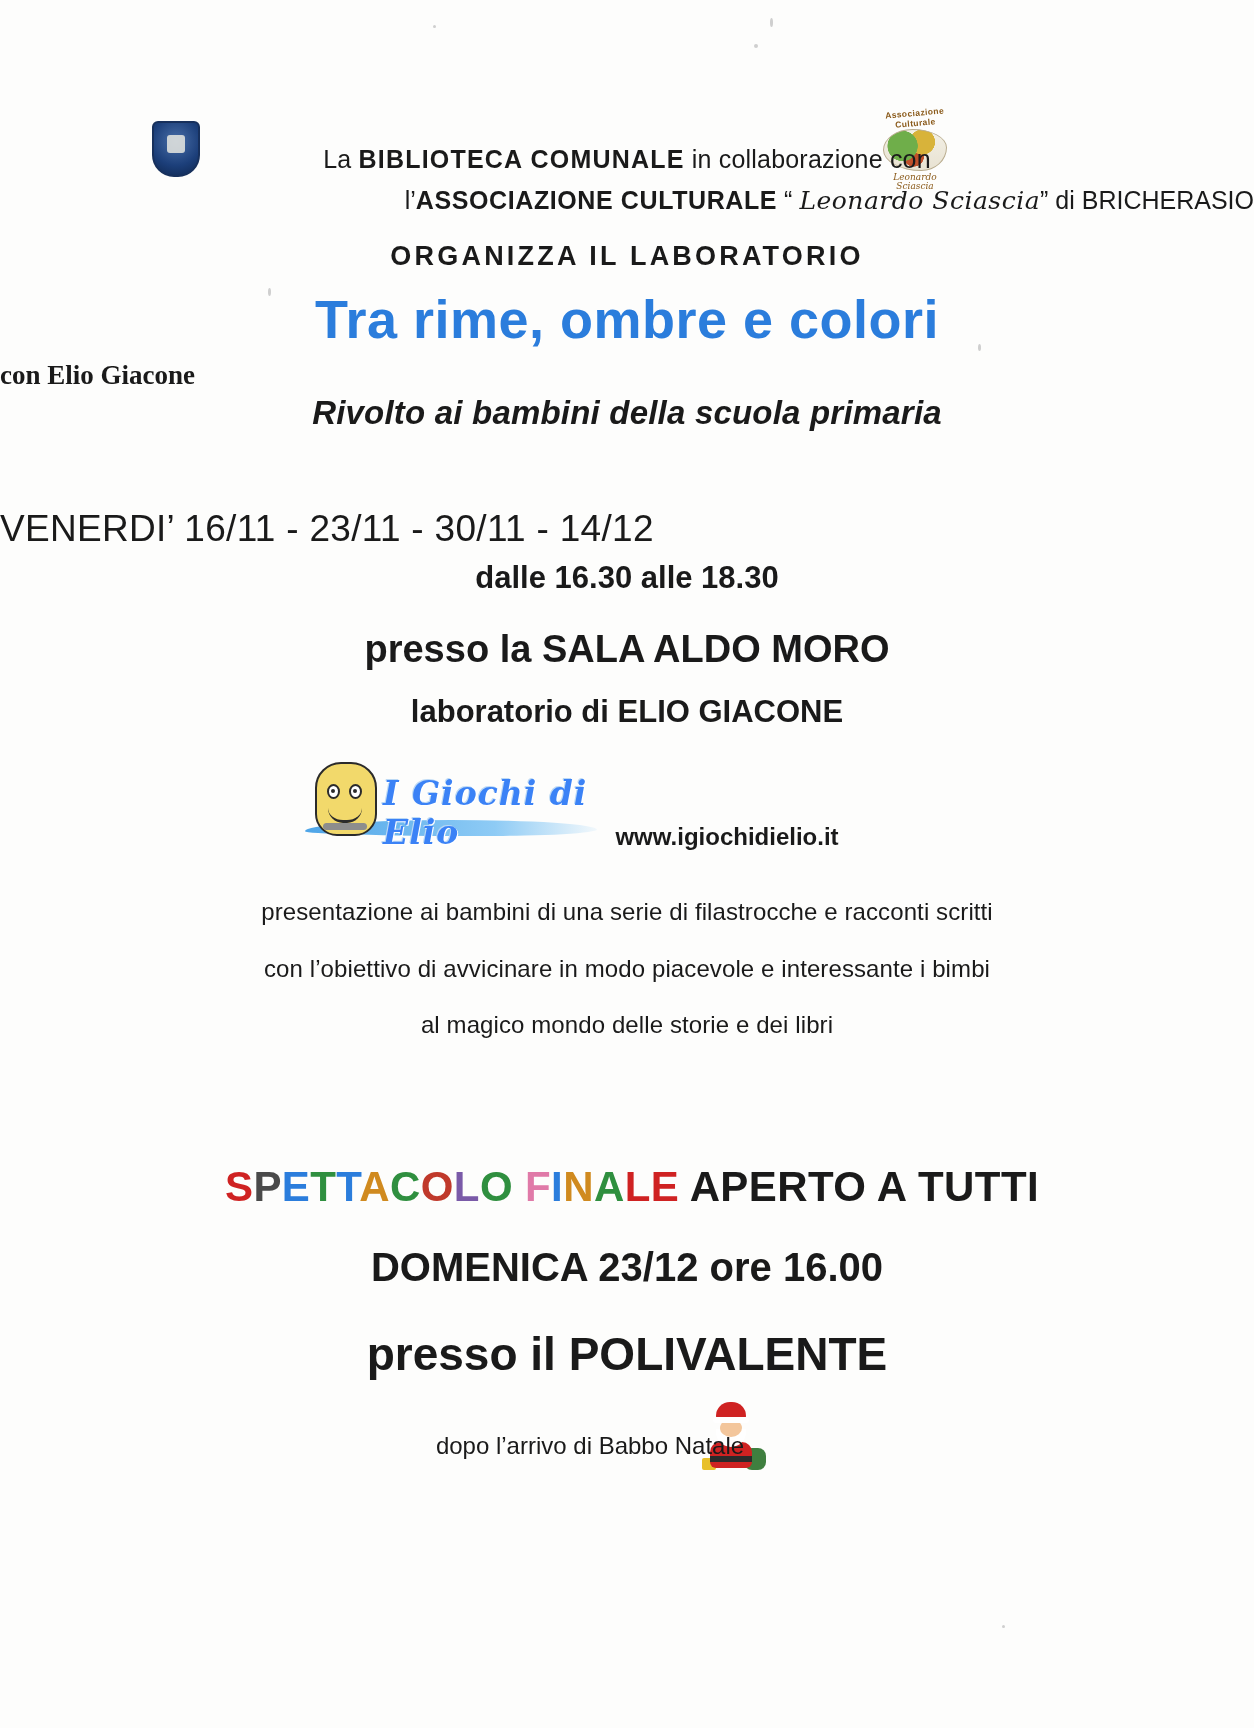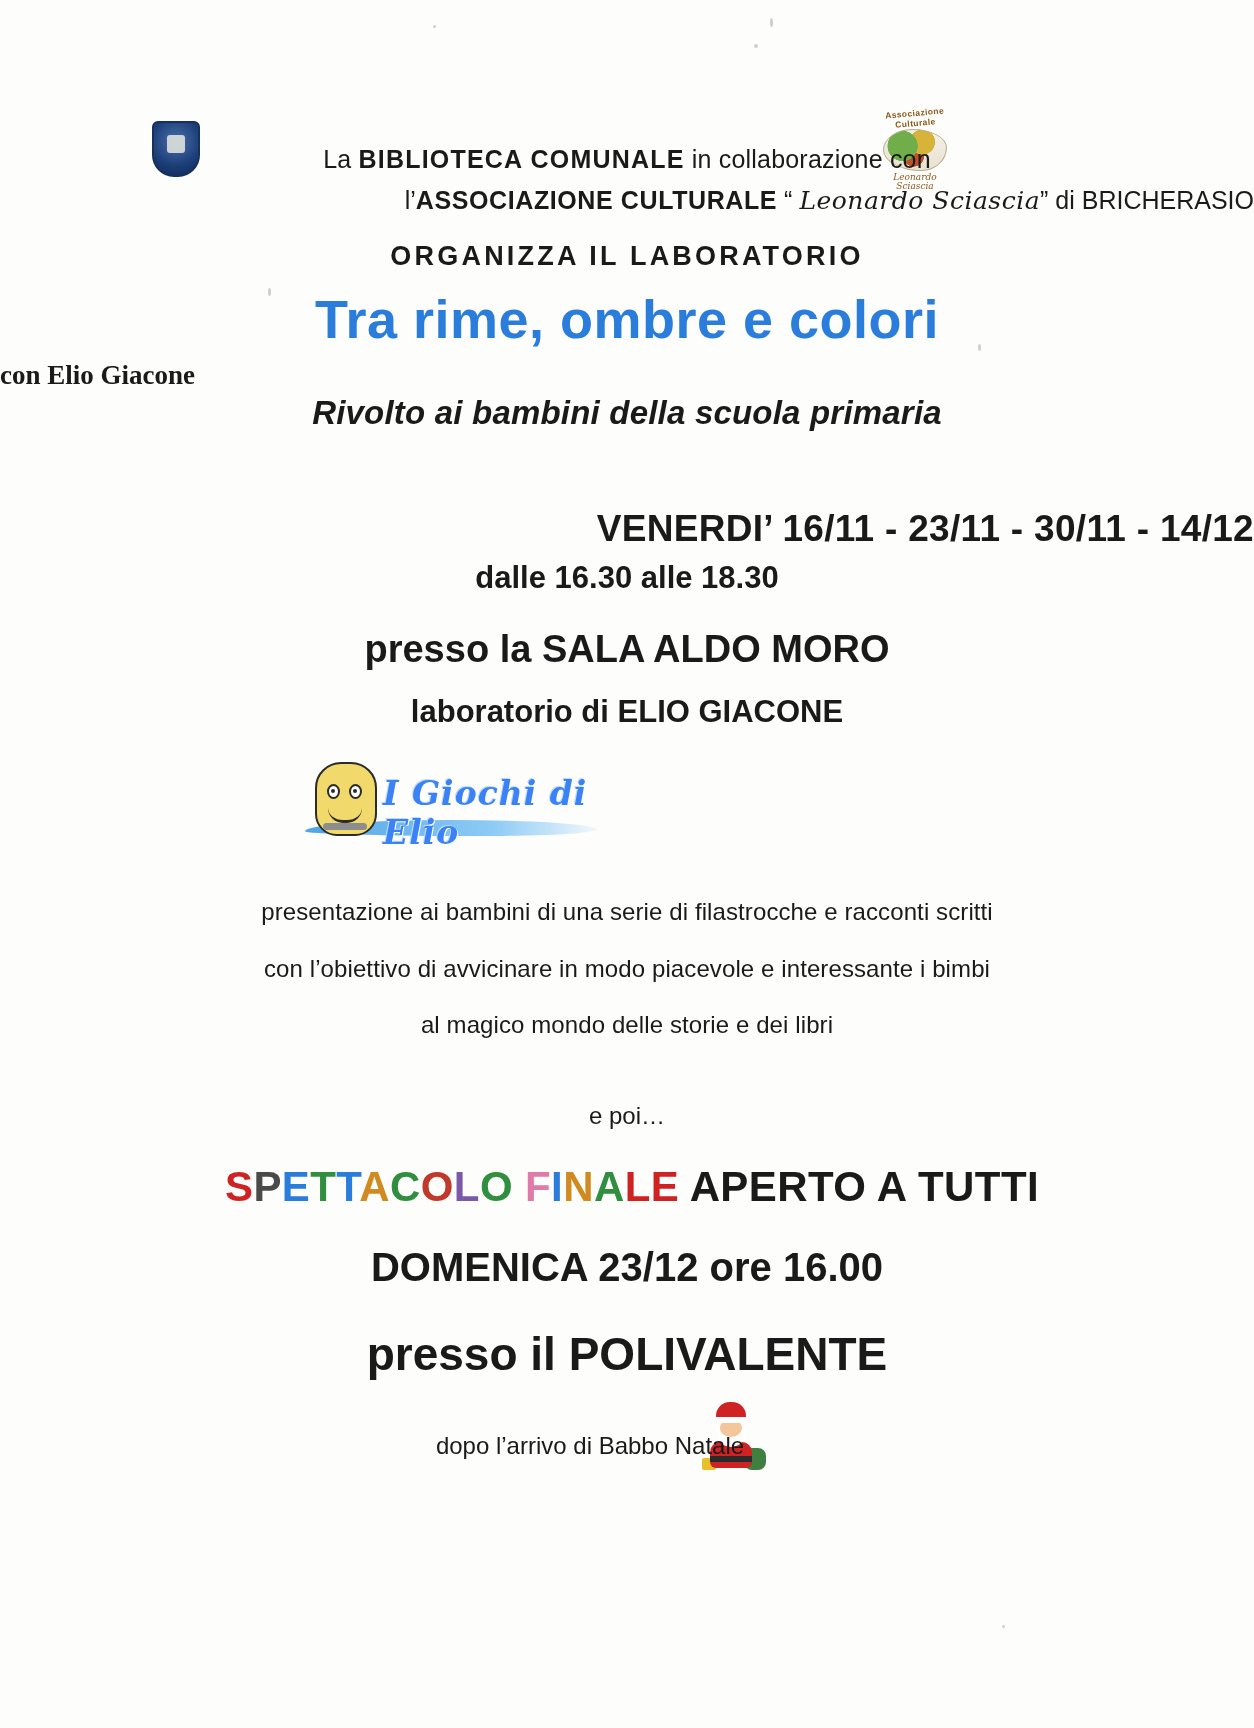--- a/index.html
+++ b/index.html
@@ -153,23 +153,23 @@
     font-weight: bold;
     font-style: italic;
     letter-spacing: 0.2px;
   }
 
   
   .dates {
     position: absolute;
     left: 0; right: 0;
     top: 508px;
-    text-align: right;
+    text-align: left;
     font-size: 37px;
-    font-weight: bold;
+    font-weight: normal;
     letter-spacing: 0.3px;
   }
   .hours {
     position: absolute;
     left: 0; right: 0;
     top: 560px;
     text-align: center;
     font-size: 31px;
     font-weight: bold;
   }
@@ -442,26 +442,26 @@
   <div class="giochi-wrap">
     <div class="giochi-swoosh"></div>
     <div class="giochi-face">
       <div class="eye l"></div>
       <div class="eye r"></div>
       <div class="mo"></div>
       <div class="mouth"></div>
     </div>
     <div class="giochi-text">I Giochi di Elio</div>
   </div>
+  <div class="website">www.igiochidielio.it</div>
 
   <div class="para l1">presentazione ai bambini di una serie di filastrocche e racconti scritti</div>
   <div class="para l3">al magico mondo delle storie e dei libri</div>
   <div class="para l2">con l’obiettivo di avvicinare in modo piacevole e interessante i bimbi</div>
 
-  <div class="epoi">e poi…</div>
 
   <div class="spettacolo">
     <span id="colored-show"><span class="c" style="color: rgb(207, 34, 34);">S</span><span class="c" style="color: rgb(74, 74, 74);">P</span><span class="c" style="color: rgb(43, 125, 220);">E</span><span class="c" style="color: rgb(47, 143, 63);">T</span><span class="c" style="color: rgb(43, 125, 220);">T</span><span class="c" style="color: rgb(208, 138, 31);">A</span><span class="c" style="color: rgb(47, 143, 63);">C</span><span class="c" style="color: rgb(192, 57, 43);">O</span><span class="c" style="color: rgb(122, 90, 168);">L</span><span class="c" style="color: rgb(47, 143, 63);">O</span><span class="c" style="color: rgb(51, 51, 51);">&nbsp;</span><span class="c" style="color: rgb(224, 122, 168);">F</span><span class="c" style="color: rgb(43, 125, 220);">I</span><span class="c" style="color: rgb(208, 138, 31);">N</span><span class="c" style="color: rgb(47, 143, 63);">A</span><span class="c" style="color: rgb(207, 34, 34);">L</span><span class="c" style="color: rgb(207, 34, 34);">E</span></span><span> APERTO A TUTTI</span>
   </div>
 
   <div class="domenica">DOMENICA 23/12 ore 16.00</div>
   <div class="polivalente">presso il POLIVALENTE</div>
 
   <div class="santa">
     <div class="gift"></div>

